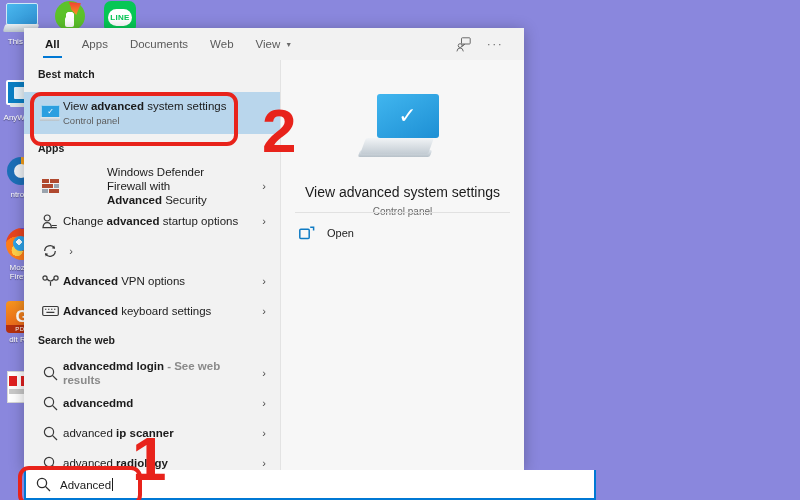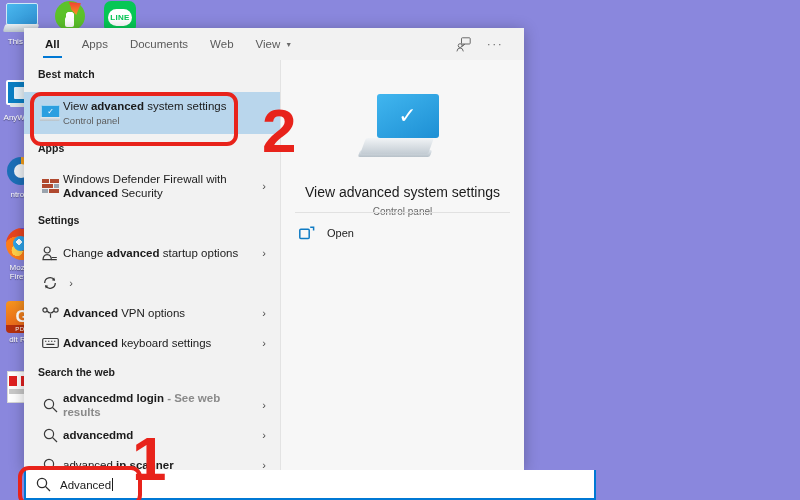--- a/index.html
+++ b/index.html
@@ -75,21 +75,21 @@
   .tb-right{margin-left:auto;display:flex;align-items:center;gap:14px;padding-right:10px;}
   .tb-ico{width:18px;height:18px;display:flex;align-items:center;justify-content:center;color:#6b6b6b;}
   .dots{letter-spacing:1.5px;font-size:12px;color:#6b6b6b;}
 
   #body{flex:1;display:flex;min-height:0;}
   #left{width:256px;background:#f2f2f2;position:relative;overflow:hidden;}
   #right{flex:1;background:#f7f7f7;border-left:1px solid #e3e3e3;position:relative;}
 
   .sec-head{font-size:10.5px;font-weight:bold;color:#202020;padding:8px 0 12px 14px;}
   .row{display:flex;align-items:center;height:30px;padding:0 8px 0 13px;position:relative;}
-  .row.tall{height:40px;align-items:center;}
+  .row.tall{height:40px;align-items:center;gap:44px;}
   .row.best{height:42px;background:#b9d6ec;}
   .ico{width:26px;flex:0 0 26px;display:flex;align-items:center;justify-content:center;color:#3a3a3a;}
   .txt{flex:1;min-width:0;font-size:11.5px;color:#1b1b1b;line-height:14px;}
   .txt b{font-weight:bold;}
   .sub{font-size:9.5px;color:#5d5d5d;margin-top:1px;}
   .web{color:#8a8a8a;font-weight:bold;}
   .chev{flex:0 0 16px;text-align:center;font-size:11px;color:#4a4a4a;}
 
   
   .sm-mon{position:relative;width:20px;height:17px;}
@@ -279,21 +279,20 @@
             <div class="fw-s" style="left:0;top:10px;width:6px;height:4px;"></div>
             <div class="fw-b" style="left:7px;top:10px;width:10px;height:4px;"></div>
           </div>
         </div>
         <div class="txt">
           <span>Windows Defender Firewall with </span><b>Advanced</b><span> Security</span>
         </div>
         <div class="chev">›</div>
       </div>
 
-      <div class="sec-head">Settings</div>
 
       <div class="row">
         <div class="ico">
           <svg width="16" height="15" viewBox="0 0 16 15">
             <circle cx="5.2" cy="4" r="3" fill="none" stroke="#3a3a3a" stroke-width="1.2"></circle>
             <path d="M1 13.6 Q1.4 8.6 5.2 8.6 Q9 8.6 9.4 13.6 Z" fill="none" stroke="#3a3a3a" stroke-width="1.2"></path>
             <path d="M9.6 11.5 h5.2 M9.6 13.6 h5.2" stroke="#3a3a3a" stroke-width="1.2"></path>
           </svg>
         </div>
         <div class="txt">

